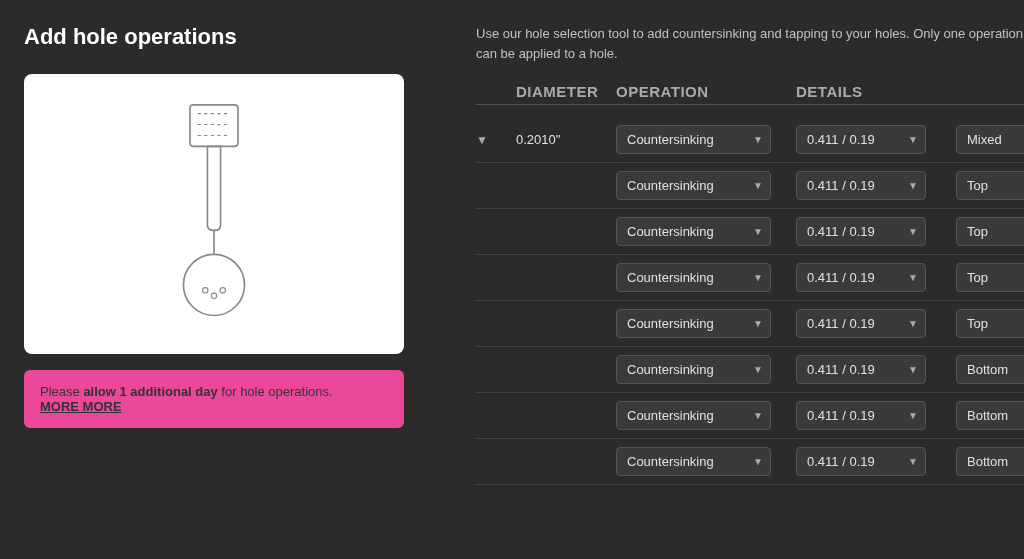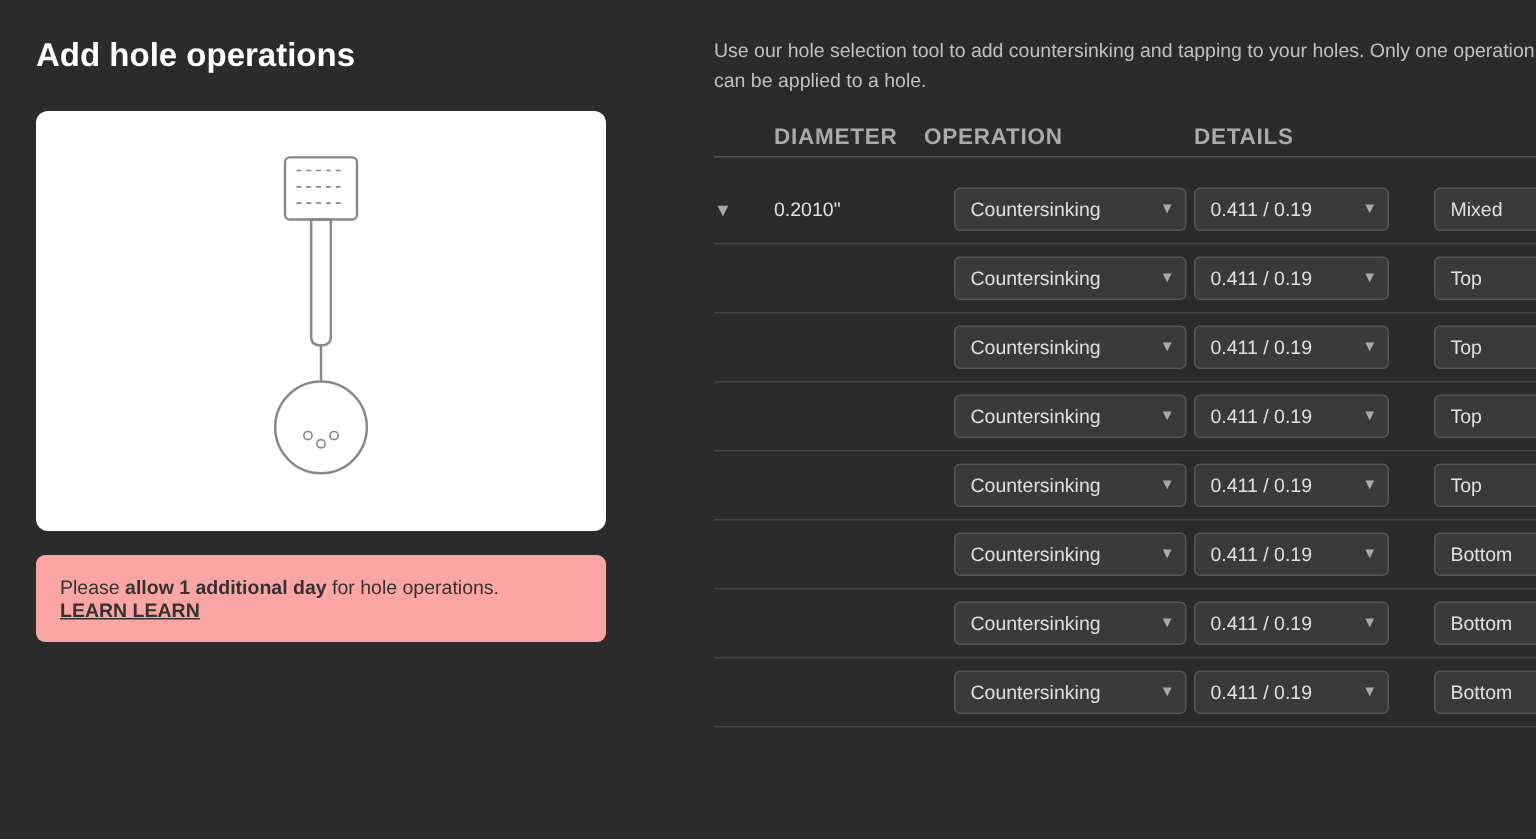--- a/index.html
+++ b/index.html
@@ -39,21 +39,21 @@
       display: flex;
       align-items: center;
       justify-content: center;
       overflow: hidden;
     }
     .hole-tool-svg {
       width: 120px;
       height: 240px;
     }
     .info-box {
-      background: #fca5a5;
+      background: #ec4899;
       border-radius: 6px;
       padding: 14px 16px;
       color: #333;
       font-size: 13px;
       width: 380px;
     }
     .info-box a {
       color: #333;
       font-weight: 700;
       text-decoration: underline;
@@ -139,21 +139,20 @@
       width: 155px;
     }
     .details-select {
       width: 130px;
     }
     .position-select {
       width: 95px;
     }
     .operation-cell {
       padding-right: 8px;
-      margin-left: 20px;
     }
     .details-cell {
       padding-right: 24px;
     }
     .position-cell {}
   </style>
 </head>
 <body>
 
 <div class="page-container">
@@ -179,21 +178,21 @@
         <circle cx="50" cy="185" r="2.5" fill="none" stroke="#888" stroke-width="1"></circle>
         <circle cx="58" cy="180" r="2.5" fill="none" stroke="#888" stroke-width="1"></circle>
 
         <line x1="50" y1="125" x2="50" y2="147" stroke="#888" stroke-width="1.5"></line>
       </svg>
     </div>
 
     <div class="info-box">
       <span>Please </span><strong>allow 1 additional day</strong><span> for hole operations.</span>
       <br>
-      <a>LEARN LEARN</a>
+      <a>MORE MORE</a>
     </div>
   </div>
 
   <div class="right-panel">
     <p class="description-text">Use our hole selection tool to add countersinking and tapping to your holes. Only one operation can be applied to a hole.</p>
 
     <div class="table-header">
       <span></span>
       <span>DIAMETER</span>
       <span>OPERATION</span>

